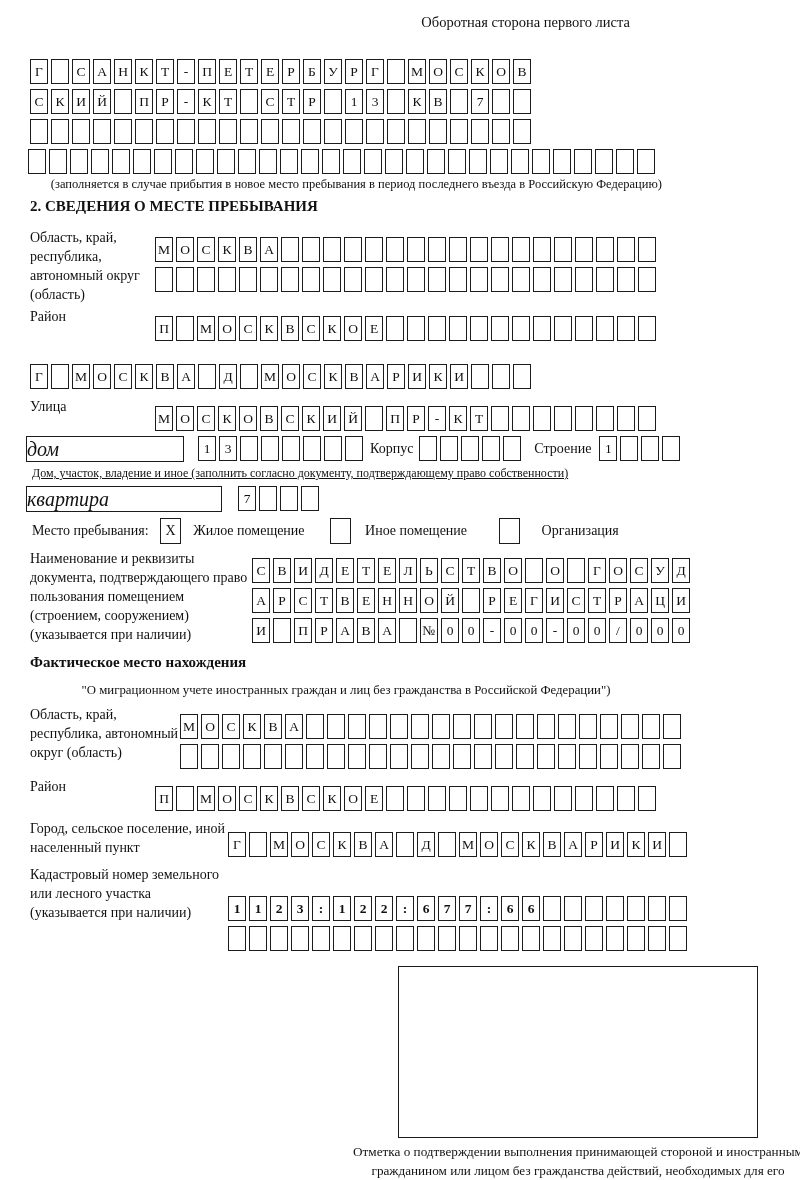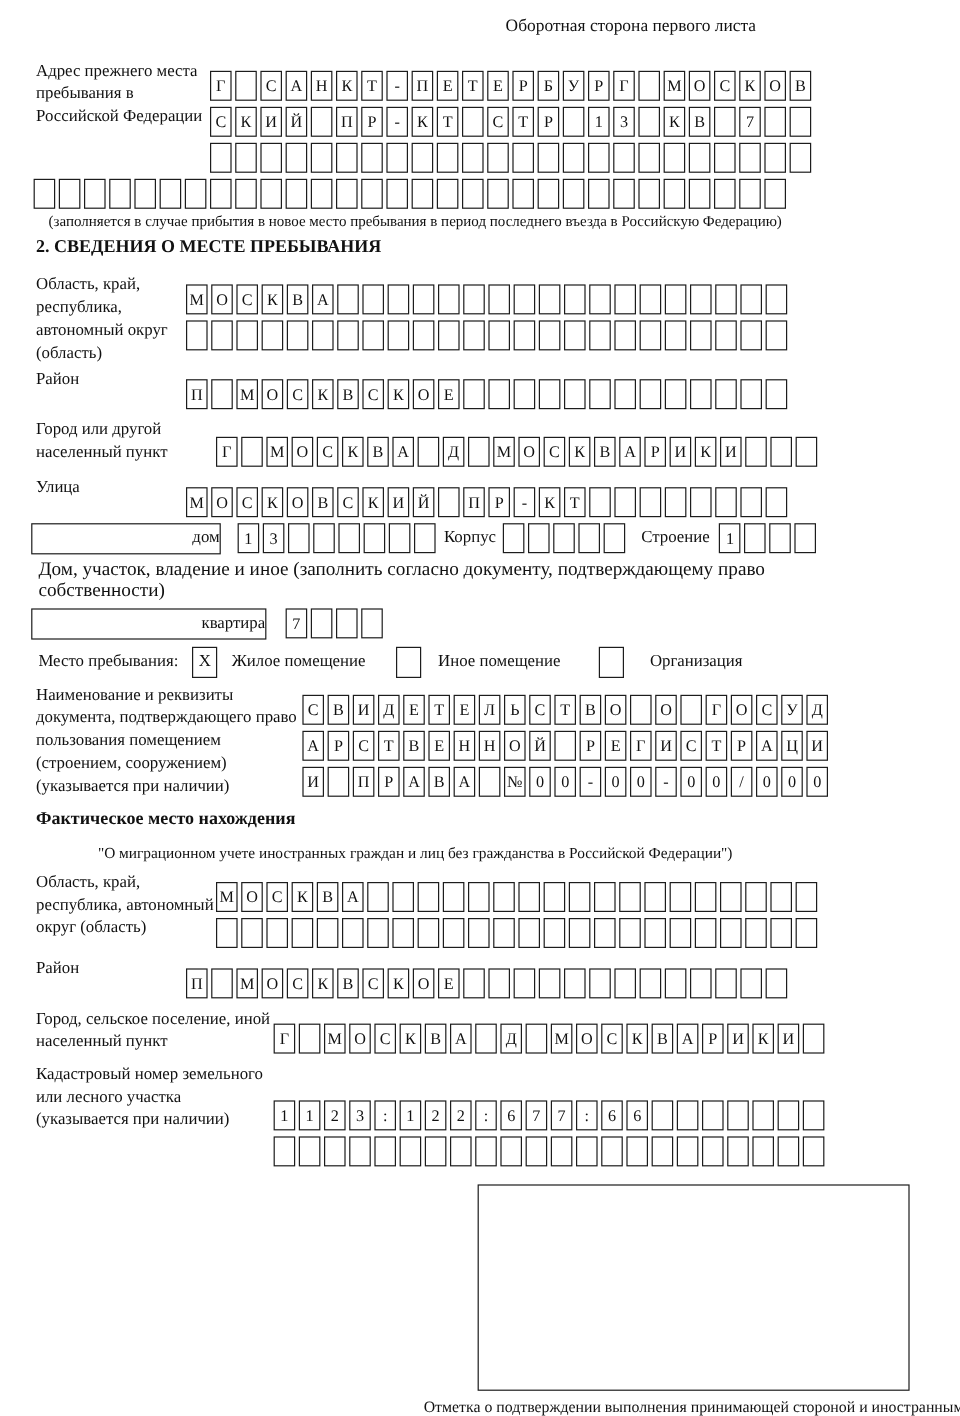--- a/index.html
+++ b/index.html
@@ -8,45 +8,44 @@
   .page { width:692px; padding:0 30px; }
   .hdr-note { text-align:right; padding-right:32px; font-size:14.5px; margin-bottom:16px; }
   .frow { display:flex; align-items:flex-start; }
   .lbl { font-size:14px; line-height:19px; padding-top:3px; flex:0 0 auto; }
   .w145{width:145px;} .w125{width:125px;} .w150{width:150px;} .w198{width:198px;} .w222{width:222px;}
   .cells-col { flex:1 1 auto;margin-top:12px; }
   .cellrow { white-space:nowrap; height:26px; margin-bottom:4px; }
   .cell { display:inline-block; width:18px; height:25px; border:1.5px solid #1c1c1c; margin-right:3px;
           text-align:center; font-size:13.5px; line-height:23px; vertical-align:top; background:#fff; }
   .fullrow { margin:0 0 2px -2px; }
-  .caption { font-size:12.5px; text-align:center; margin:2px 0 6px 0; }
-  .caption-left { font-size:16px; margin:1px 0 5px 2px; }
+  .caption { font-size:12.5px; text-align:right; margin:2px 0 6px 0; }
+  .caption-left { font-size:12px; margin:1px 0 5px 2px;text-decoration:underline; }
   .sec-title { font-weight:bold; font-size:15px; text-align:left; margin:6px 0 10px 0; }
   .wbox { display:inline-block; border:1.5px solid #1c1c1c; height:26px; line-height:24px;
-          text-align:right; font-size:14px; vertical-align:top; }
+          text-align:left; font-size:20px; vertical-align:top;font-style:italic; }
   .inline-lbl { display:inline-block; font-size:14px; line-height:26px; vertical-align:top; }
   .cbox { display:inline-block; width:21px; height:26px; border:1.5px solid #1c1c1c; text-align:center;
           font-size:14px; line-height:24px; vertical-align:top; background:#fff; }
   .chk-row { margin:6px 0 2px 2px; font-size:14px; line-height:26px; }
   .chk-note { font-size:12.5px; margin:0 0 8px 190px; }
   .fact-note { font-size:12.8px; text-align:center; line-height:19px; }
   .stamp-wrap { margin-top:10px; }
   .stamp-box { margin-left:368px; width:360px; height:172px; border:1.6px solid #1c1c1c; }
   .stamp-note { width:460px; margin:4px 0 0 318px; text-align:center; font-size:13.2px; line-height:19px; }
   .mb2{margin-bottom:2px;} .mt6{margin-top:6px;}
 </style>
 </head>
 <body>
 
 <div class="page">
 
   <div class="hdr-note">Оборотная сторона первого листа</div>
 
   <div class="frow">
-    <div class="lbl w145">Адрес прежнего места пребывания в Российской Федерации</div>
     <div class="cells-col">
       <div class="cellrow"><span class="cell">Г</span><span class="cell"></span><span class="cell">С</span><span class="cell">А</span><span class="cell">Н</span><span class="cell">К</span><span class="cell">Т</span><span class="cell">-</span><span class="cell">П</span><span class="cell">Е</span><span class="cell">Т</span><span class="cell">Е</span><span class="cell">Р</span><span class="cell">Б</span><span class="cell">У</span><span class="cell">Р</span><span class="cell">Г</span><span class="cell"></span><span class="cell">М</span><span class="cell">О</span><span class="cell">С</span><span class="cell">К</span><span class="cell">О</span><span class="cell">В</span></div>
       <div class="cellrow"><span class="cell">С</span><span class="cell">К</span><span class="cell">И</span><span class="cell">Й</span><span class="cell"></span><span class="cell">П</span><span class="cell">Р</span><span class="cell">-</span><span class="cell">К</span><span class="cell">Т</span><span class="cell"></span><span class="cell">С</span><span class="cell">Т</span><span class="cell">Р</span><span class="cell"></span><span class="cell">1</span><span class="cell">3</span><span class="cell"></span><span class="cell">К</span><span class="cell">В</span><span class="cell"></span><span class="cell">7</span><span class="cell"></span><span class="cell"></span></div>
       <div class="cellrow"><span class="cell"></span><span class="cell"></span><span class="cell"></span><span class="cell"></span><span class="cell"></span><span class="cell"></span><span class="cell"></span><span class="cell"></span><span class="cell"></span><span class="cell"></span><span class="cell"></span><span class="cell"></span><span class="cell"></span><span class="cell"></span><span class="cell"></span><span class="cell"></span><span class="cell"></span><span class="cell"></span><span class="cell"></span><span class="cell"></span><span class="cell"></span><span class="cell"></span><span class="cell"></span><span class="cell"></span></div>
     </div>
   </div>
   <div class="cellrow fullrow"><span class="cell"></span><span class="cell"></span><span class="cell"></span><span class="cell"></span><span class="cell"></span><span class="cell"></span><span class="cell"></span><span class="cell"></span><span class="cell"></span><span class="cell"></span><span class="cell"></span><span class="cell"></span><span class="cell"></span><span class="cell"></span><span class="cell"></span><span class="cell"></span><span class="cell"></span><span class="cell"></span><span class="cell"></span><span class="cell"></span><span class="cell"></span><span class="cell"></span><span class="cell"></span><span class="cell"></span><span class="cell"></span><span class="cell"></span><span class="cell"></span><span class="cell"></span><span class="cell"></span><span class="cell"></span></div>
   <div class="caption">(заполняется в случае прибытия в новое место пребывания в период последнего въезда в Российскую Федерацию)</div>
 
   <div class="sec-title">2. СВЕДЕНИЯ О МЕСТЕ ПРЕБЫВАНИЯ</div>
@@ -60,21 +59,20 @@
   </div>
 
   <div class="frow">
     <div class="lbl w125">Район</div>
     <div class="cells-col">
       <div class="cellrow"><span class="cell">П</span><span class="cell"></span><span class="cell">М</span><span class="cell">О</span><span class="cell">С</span><span class="cell">К</span><span class="cell">В</span><span class="cell">С</span><span class="cell">К</span><span class="cell">О</span><span class="cell">Е</span><span class="cell"></span><span class="cell"></span><span class="cell"></span><span class="cell"></span><span class="cell"></span><span class="cell"></span><span class="cell"></span><span class="cell"></span><span class="cell"></span><span class="cell"></span><span class="cell"></span><span class="cell"></span><span class="cell"></span></div>
     </div>
   </div>
 
   <div class="frow">
-    <div class="lbl w150">Город или другой населенный пункт</div>
     <div class="cells-col" style="padding-top:6px;">
       <div class="cellrow"><span class="cell">Г</span><span class="cell"></span><span class="cell">М</span><span class="cell">О</span><span class="cell">С</span><span class="cell">К</span><span class="cell">В</span><span class="cell">А</span><span class="cell"></span><span class="cell">Д</span><span class="cell"></span><span class="cell">М</span><span class="cell">О</span><span class="cell">С</span><span class="cell">К</span><span class="cell">В</span><span class="cell">А</span><span class="cell">Р</span><span class="cell">И</span><span class="cell">К</span><span class="cell">И</span><span class="cell"></span><span class="cell"></span><span class="cell"></span></div>
     </div>
   </div>
 
   <div class="frow">
     <div class="lbl w125">Улица</div>
     <div class="cells-col">
       <div class="cellrow"><span class="cell">М</span><span class="cell">О</span><span class="cell">С</span><span class="cell">К</span><span class="cell">О</span><span class="cell">В</span><span class="cell">С</span><span class="cell">К</span><span class="cell">И</span><span class="cell">Й</span><span class="cell"></span><span class="cell">П</span><span class="cell">Р</span><span class="cell">-</span><span class="cell">К</span><span class="cell">Т</span><span class="cell"></span><span class="cell"></span><span class="cell"></span><span class="cell"></span><span class="cell"></span><span class="cell"></span><span class="cell"></span><span class="cell"></span></div>
     </div>
@@ -125,21 +123,21 @@
 
   <div class="frow">
     <div class="lbl w198">Город, сельское поселение, иной населенный пункт</div>
     <div class="cells-col" style="padding-top:4px;">
       <div class="cellrow"><span class="cell">Г</span><span class="cell"></span><span class="cell">М</span><span class="cell">О</span><span class="cell">С</span><span class="cell">К</span><span class="cell">В</span><span class="cell">А</span><span class="cell"></span><span class="cell">Д</span><span class="cell"></span><span class="cell">М</span><span class="cell">О</span><span class="cell">С</span><span class="cell">К</span><span class="cell">В</span><span class="cell">А</span><span class="cell">Р</span><span class="cell">И</span><span class="cell">К</span><span class="cell">И</span><span class="cell"></span></div>
     </div>
   </div>
 
   <div class="frow">
     <div class="lbl w198">Кадастровый номер земельного или лесного участка (указывается при наличии)</div>
-    <div class="cells-col" style="padding-top:22px;">
+    <div class="cells-col" style="padding-top:22px;font-weight:bold;">
       <div class="cellrow"><span class="cell">1</span><span class="cell">1</span><span class="cell">2</span><span class="cell">3</span><span class="cell">:</span><span class="cell">1</span><span class="cell">2</span><span class="cell">2</span><span class="cell">:</span><span class="cell">6</span><span class="cell">7</span><span class="cell">7</span><span class="cell">:</span><span class="cell">6</span><span class="cell">6</span><span class="cell"></span><span class="cell"></span><span class="cell"></span><span class="cell"></span><span class="cell"></span><span class="cell"></span><span class="cell"></span></div>
       <div class="cellrow"><span class="cell"></span><span class="cell"></span><span class="cell"></span><span class="cell"></span><span class="cell"></span><span class="cell"></span><span class="cell"></span><span class="cell"></span><span class="cell"></span><span class="cell"></span><span class="cell"></span><span class="cell"></span><span class="cell"></span><span class="cell"></span><span class="cell"></span><span class="cell"></span><span class="cell"></span><span class="cell"></span><span class="cell"></span><span class="cell"></span><span class="cell"></span><span class="cell"></span></div>
     </div>
   </div>
 
   <div class="stamp-wrap">
     <div class="stamp-box"></div>
     <div class="stamp-note">Отметка о подтверждении выполнения принимающей стороной и иностранным гражданином или лицом без гражданства действий, необходимых для его постановки на учет по месту пребывания</div>
   </div>
 

